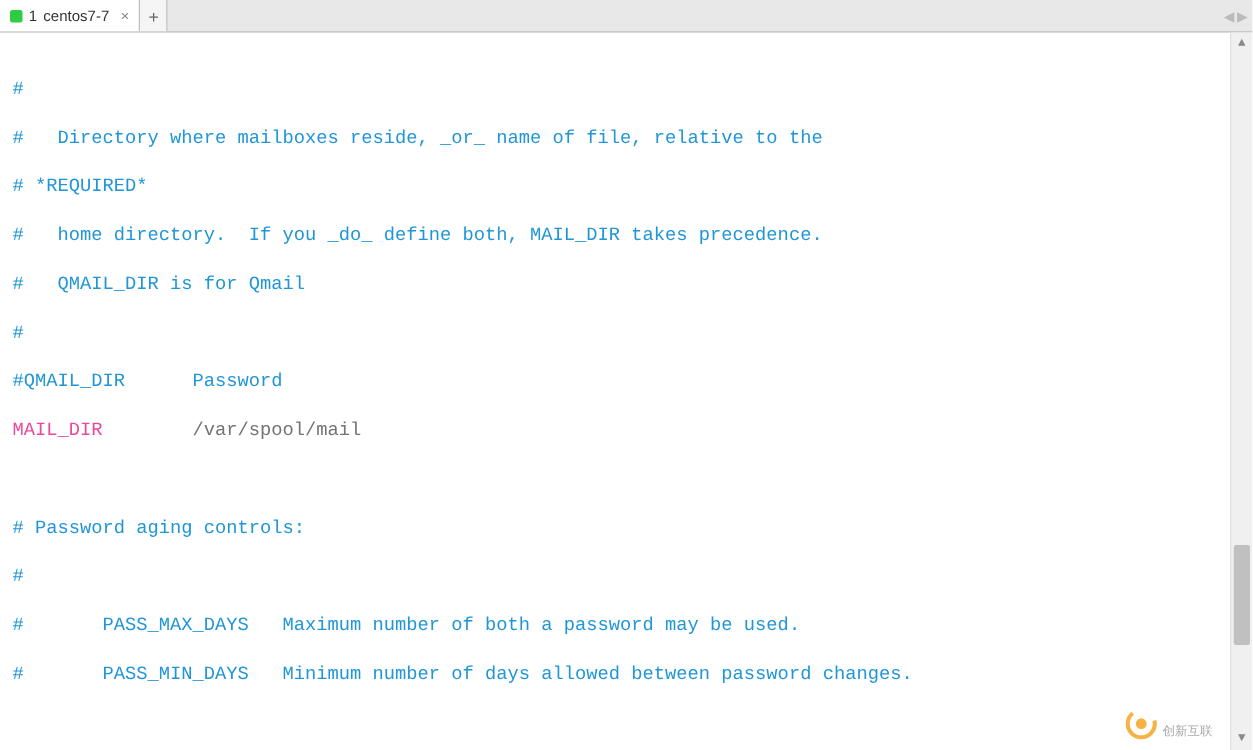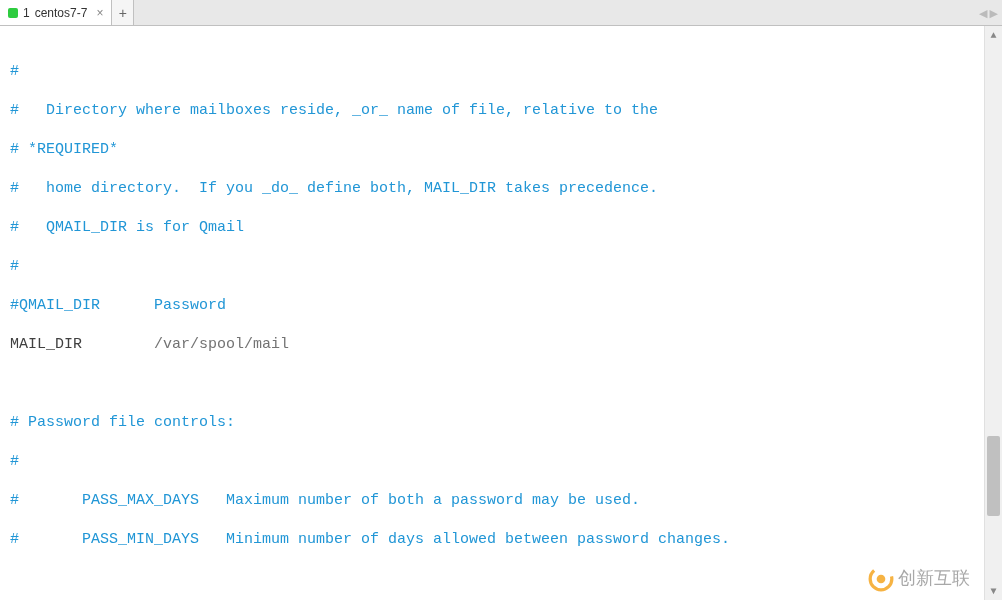--- a/index.html
+++ b/index.html
@@ -92,31 +92,31 @@
   }
   .scroll-thumb {
     position: absolute;
     left: 2px; right: 2px;
     top: 410px;
     height: 80px;
     background: #c0c0c0;
     border-radius: 2px;
   }
   .line { line-height: 22px; height: 22px; }
-  .key { color: #404040; margin-top: 21px; }
+  .key { color: #ec4899; margin-top: 21px; }
   .val { color: #737373; }
   .watermark {
     position: absolute;
     right: 32px;
     bottom: 8px;
     display: flex;
-    align-items: flex-start;
+    align-items: flex-end;
     gap: 4px;
     font-family: "Microsoft YaHei", Arial, sans-serif;
-    font-size: 18px;
+    font-size: 10px;
     color: #999;
     opacity: 0.85;
   }
   .watermark svg { width: 26px; height: 26px; }
 </style>
 </head>
 <body>
 
 <div class="tab-bar">
   <div class="tab">
@@ -135,21 +135,21 @@
 <div class="editor-wrap">
 <div class="line">#</div>
 <div class="line">#   Directory where mailboxes reside, _or_ name of file, relative to the</div>
 <div class="line"># *REQUIRED*</div>
 <div class="line">#   home directory.  If you _do_ define both, MAIL_DIR takes precedence.</div>
 <div class="line">#   QMAIL_DIR is for Qmail</div>
 <div class="line">#</div>
 <div class="line">#QMAIL_DIR      Password</div>
 <div class="line"><span class="key">MAIL_DIR</span><span>        </span><span class="val">/var/spool/mail</span></div>
 <div class="line"></div>
-<div class="line"># Password file controls:</div>
+<div class="line"># Password aging controls:</div>
 <div class="line">#</div>
 <div class="line">#       PASS_MAX_DAYS   Maximum number of both a password may be used.</div>
 <div class="line">#       PASS_MIN_DAYS   Minimum number of days allowed between password changes.</div>
 
 
 
 
 
 
 

